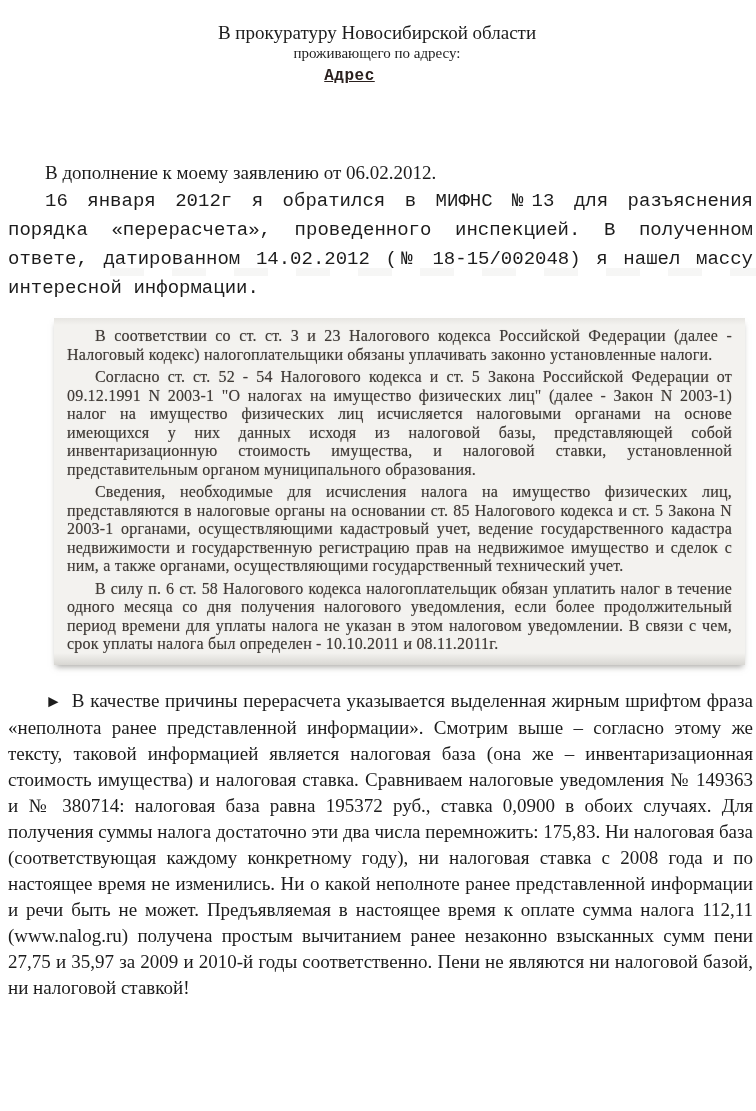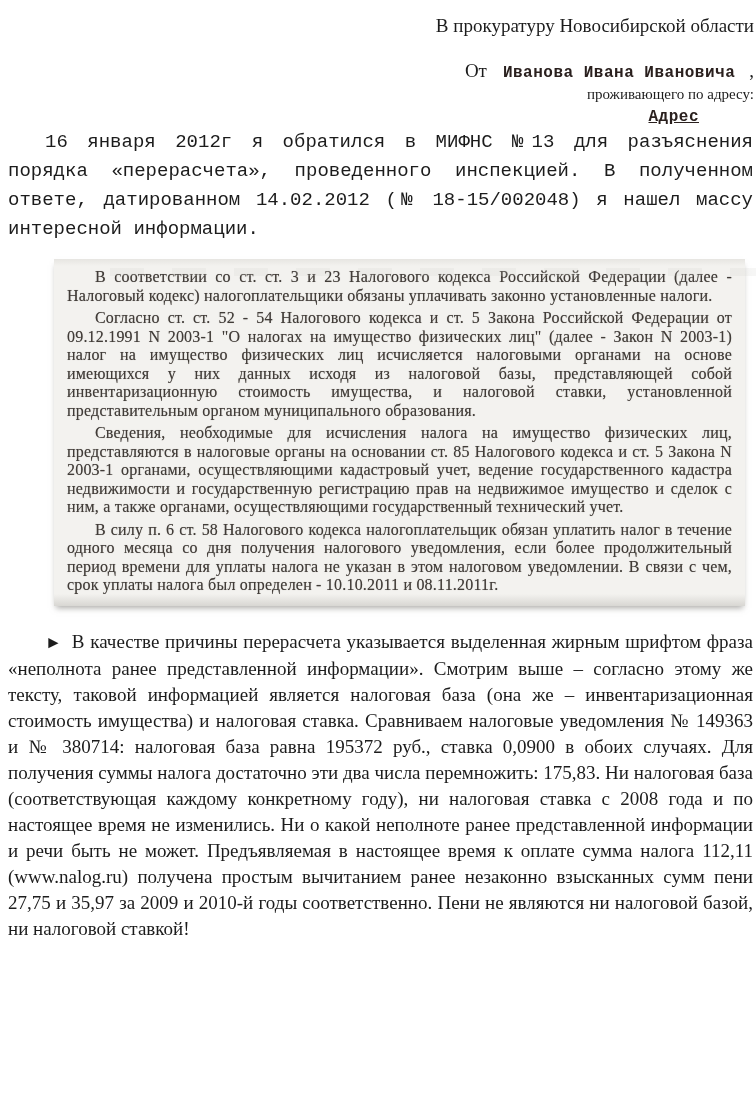--- a/index.html
+++ b/index.html
@@ -6,21 +6,21 @@
   body {
     width: 756px; height: 1111px;
     background: #ffffff;
     font-family: "Liberation Serif", serif;
     color: #1c1c1c;
     overflow: hidden;
   }
   .page { position: relative; width: 756px; height: 1111px; overflow: hidden; }
 
   
-  .header { margin-top: 15px; text-align: right; padding-right: 2px; }
+  .header { margin-top: 22px; text-align: center; padding-right: 2px; }
   .recipient { font-size: 19px; line-height: 21px; }
   .from-line { margin-top: 24px; font-size: 19px; line-height: 21px; }
   .mono {
     font-family: "Liberation Mono", "DejaVu Sans Mono", monospace;
     font-weight: bold;
     font-size: 16px;
     color: #2a201e;
     letter-spacing: 0.5px;
   }
   .from-name { margin-left: 16px; }
@@ -82,29 +82,27 @@
   }
   .marker { margin-right: 10px; font-size: 17px; }
 </style>
 </head>
 <body>
 
 <div class="page">
 
   <div class="header">
     <div class="recipient">В прокуратуру Новосибирской области</div>
-    <div class="from-line">
-      <span>От</span><span class="mono from-name">Иванова Ивана Ивановича</span><span class="from-comma">,</span>
-    </div>
     <div class="residing">проживающего по адресу:</div>
     <div class="mono address">Адрес</div>
   </div>
 
   <div class="scan-artifact"></div>
 
+  <p class="body-p p-intro">В дополнение к моему заявлению от 06.02.2012.</p>
 
   <p class="body-p p-context">16 января 2012г я обратился в МИФНС №13 для разъяснения порядка «перерасчета», проведенного инспекцией. В полученном ответе, датированном 14.02.2012 (№ 18-15/002048) я нашел массу интересной информации.</p>
 
   <div class="scan">
     <p>В соответствии со ст. ст. 3 и 23 Налогового кодекса Российской Федерации (далее - Налоговый кодекс) налогоплательщики обязаны уплачивать законно установленные налоги.</p>
     <p>Согласно ст. ст. 52 - 54 Налогового кодекса и ст. 5 Закона Российской Федерации от 09.12.1991 N 2003-1 "О налогах на имущество физических лиц" (далее - Закон N 2003-1) налог на имущество физических лиц исчисляется налоговыми органами на основе имеющихся у них данных исходя из налоговой базы, представляющей собой инвентаризационную стоимость имущества, и налоговой ставки, установленной представительным органом муниципального образования.</p>
     <p>Сведения, необходимые для исчисления налога на имущество физических лиц, представляются в налоговые органы на основании ст. 85 Налогового кодекса и ст. 5 Закона N 2003-1 органами, осуществляющими кадастровый учет, ведение государственного кадастра недвижимости и государственную регистрацию прав на недвижимое имущество и сделок с ним, а также органами, осуществляющими государственный технический учет.</p>
     <p>В силу п. 6 ст. 58 Налогового кодекса налогоплательщик обязан уплатить налог в течение одного месяца со дня получения налогового уведомления, если более продолжительный период времени для уплаты налога не указан в этом налоговом уведомлении. В связи с чем, срок уплаты налога был определен - 10.10.2011 и 08.11.2011г.</p>
   </div>
 

